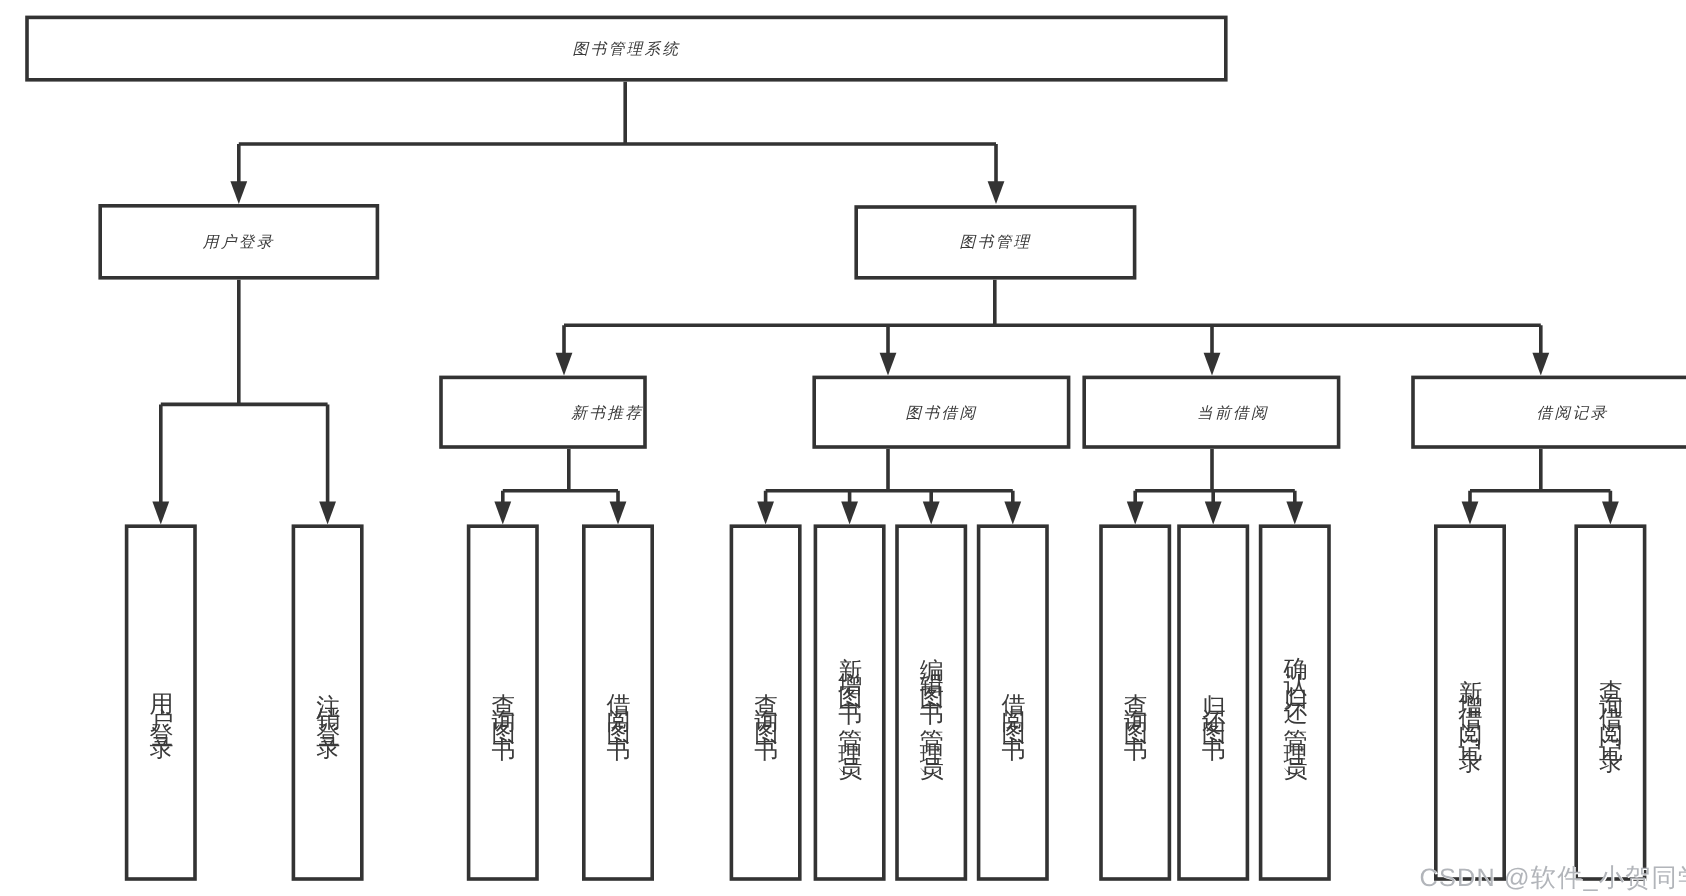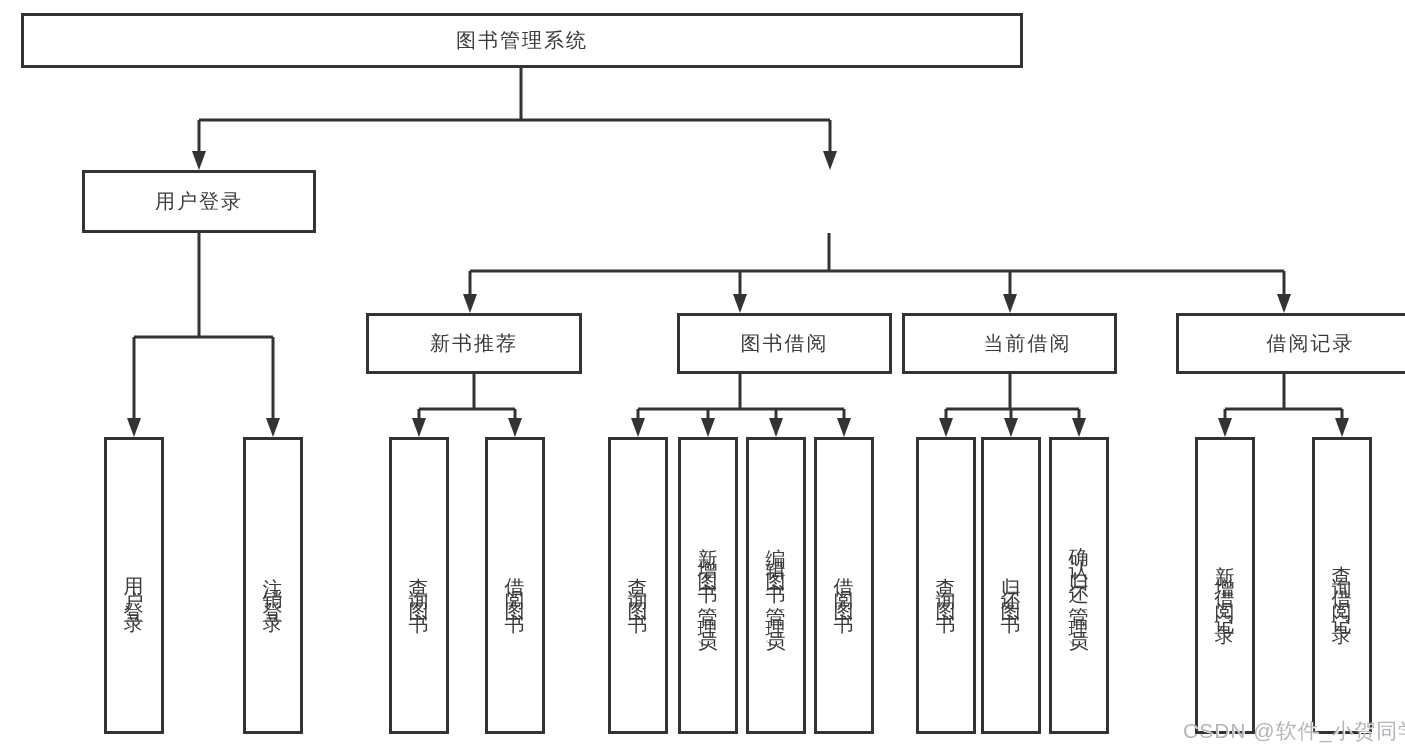--- a/index.html
+++ b/index.html
@@ -6,21 +6,21 @@
   .canvas {
     position:relative; width:1405px; height:747px; background:#ffffff;
     font-family:"Liberation Sans","DejaVu Sans",sans-serif; overflow:hidden;
   }
   .wires { position:absolute; left:0; top:0; z-index:1; }
   .box {
     position:absolute; box-sizing:border-box; background:#ffffff;
     border:3px solid #333333; color:#3a3a3a; z-index:2;
     display:flex; align-items:center; justify-content:center;
   }
-  .h-label { font-size:20px; letter-spacing:2px; white-space:nowrap; }
+  .h-label { font-size:13px; letter-spacing:2px; white-space:nowrap;font-style:italic; }
   .v-label {
     writing-mode:vertical-rl; text-orientation:mixed;
     font-size:20px; letter-spacing:12px; line-height:1; white-space:nowrap;
   }
   .watermark {
     position:absolute; left:1183px; top:717px; z-index:10;
     font-size:21px; color:#b2b5ba; letter-spacing:1px; white-space:nowrap;
     text-shadow:1px 1px 0 #ffffff;
   }
 </style>
@@ -62,22 +62,25 @@
     </g>
   </svg>
 
   <div class="box" style="left:21px;top:13px;width:1002px;height:55px;">
     <span class="h-label">图书管理系统</span>
   </div>
 
   <div class="box" style="left:82px;top:170px;width:234px;height:63px;">
     <span class="h-label">用户登录</span>
   </div>
+  <div class="box" style="left:712px;top:171px;width:235px;height:62px;">
+    <span class="h-label">图书管理</span>
+  </div>
 
-  <div class="box" style="left:366px;top:313px;width:216px;height:61px;">
+  <div class="box" style="left:366px;top:313px;width:173px;height:61px;justify-content:flex-end;">
     <span class="h-label">新书推荐</span>
   </div>
   <div class="box" style="left:632px;top:313px;width:215px;height:61px;margin-left:45px;">
     <span class="h-label">图书借阅</span>
   </div>
   <div class="box" style="left:902px;top:313px;width:215px;height:61px;padding-left:36px;">
     <span class="h-label">当前借阅</span>
   </div>
   <div class="box" style="left:1176px;top:313px;width:241px;height:61px;padding-left:28px;">
     <span class="h-label">借阅记录</span>

